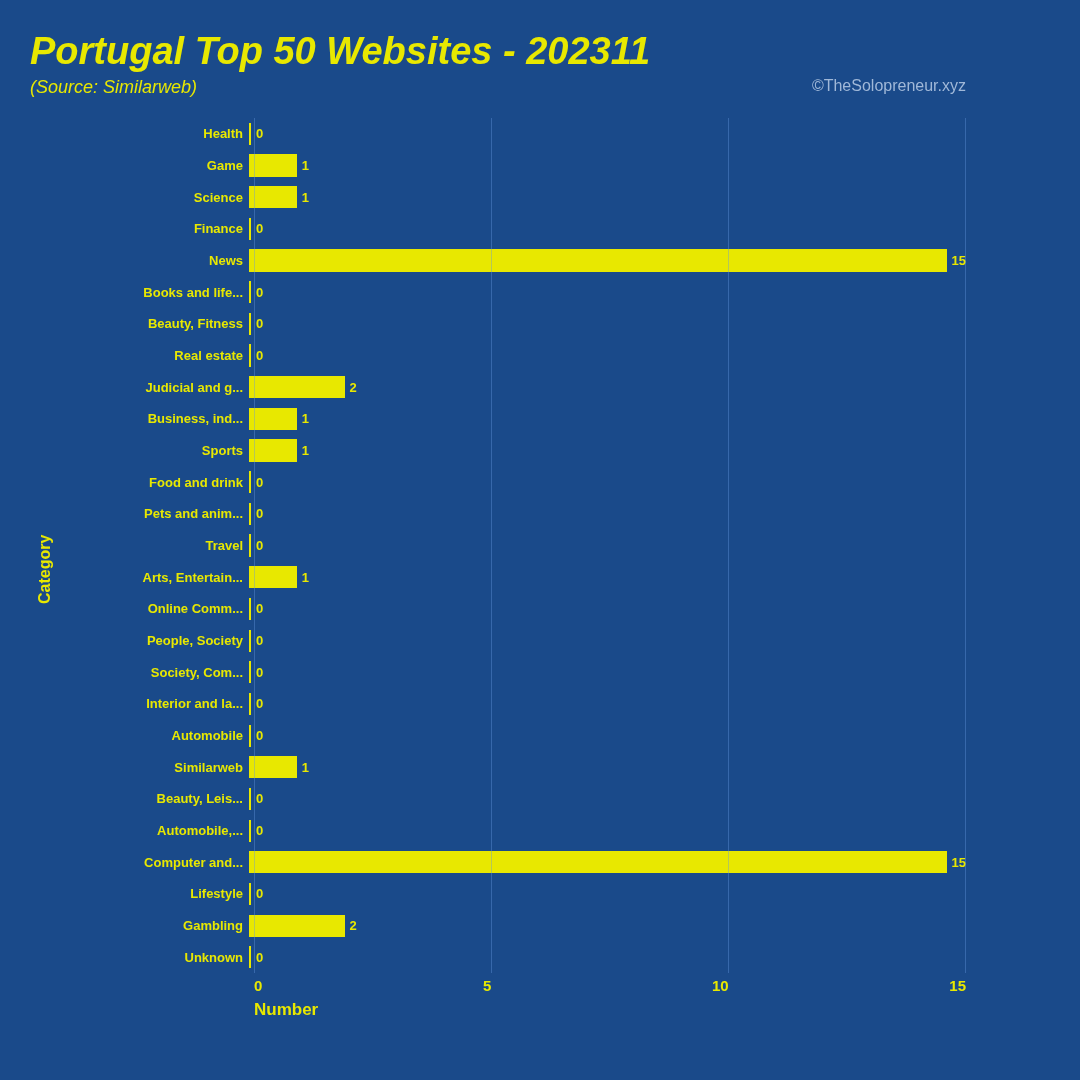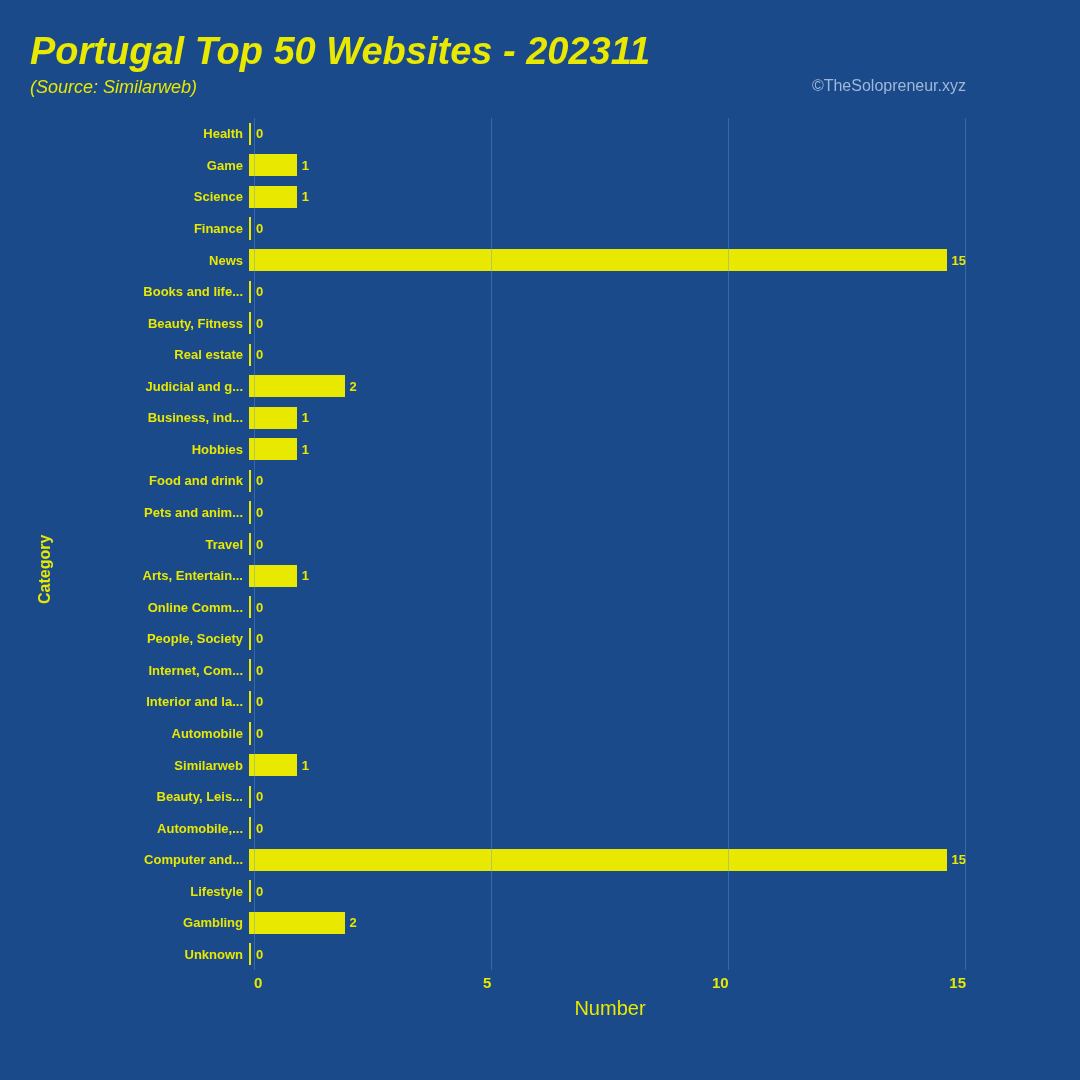--- a/index.html
+++ b/index.html
@@ -127,24 +127,24 @@
       display: flex;
       justify-content: space-between;
       padding-top: 4px;
     }
     .x-tick {
       color: #e8e800;
       font-size: 15px;
       font-weight: bold;
     }
     .x-axis-label {
-      text-align: center;
-      color: #e8e800;
-      font-size: 20px;
-      font-weight: normal;
+      text-align: left;
+      color: #e8e800;
+      font-size: 17px;
+      font-weight: bold;
       margin-top: 6px;
     }
   </style>
 </head>
 <body>
 
 <div class="container">
   <div class="title">Portugal Top 50 Websites - 202311</div>
   <div class="subtitle-row">
     <div class="subtitle">(Source: Similarweb)</div>
@@ -218,21 +218,21 @@
             </div>
           </div>
           <div class="bar-row">
             <div class="bar-label">Business, ind...</div>
             <div class="bar-track">
               <div class="bar-fill" style="width: 6.66667%;"></div>
               <div class="bar-value">1</div>
             </div>
           </div>
           <div class="bar-row">
-            <div class="bar-label">Hobbies</div>
+            <div class="bar-label">Sports</div>
             <div class="bar-track">
               <div class="bar-fill" style="width: 6.66667%;"></div>
               <div class="bar-value">1</div>
             </div>
           </div>
           <div class="bar-row">
             <div class="bar-label">Food and drink</div>
             <div class="bar-track">
               <div class="bar-fill" style="width: 0%;"></div>
               <div class="bar-value">0</div>
@@ -267,21 +267,21 @@
             </div>
           </div>
           <div class="bar-row">
             <div class="bar-label">People, Society</div>
             <div class="bar-track">
               <div class="bar-fill" style="width: 0%;"></div>
               <div class="bar-value">0</div>
             </div>
           </div>
           <div class="bar-row">
-            <div class="bar-label">Internet, Com...</div>
+            <div class="bar-label">Society, Com...</div>
             <div class="bar-track">
               <div class="bar-fill" style="width: 0%;"></div>
               <div class="bar-value">0</div>
             </div>
           </div>
           <div class="bar-row">
             <div class="bar-label">Interior and la...</div>
             <div class="bar-track">
               <div class="bar-fill" style="width: 0%;"></div>
               <div class="bar-value">0</div>

